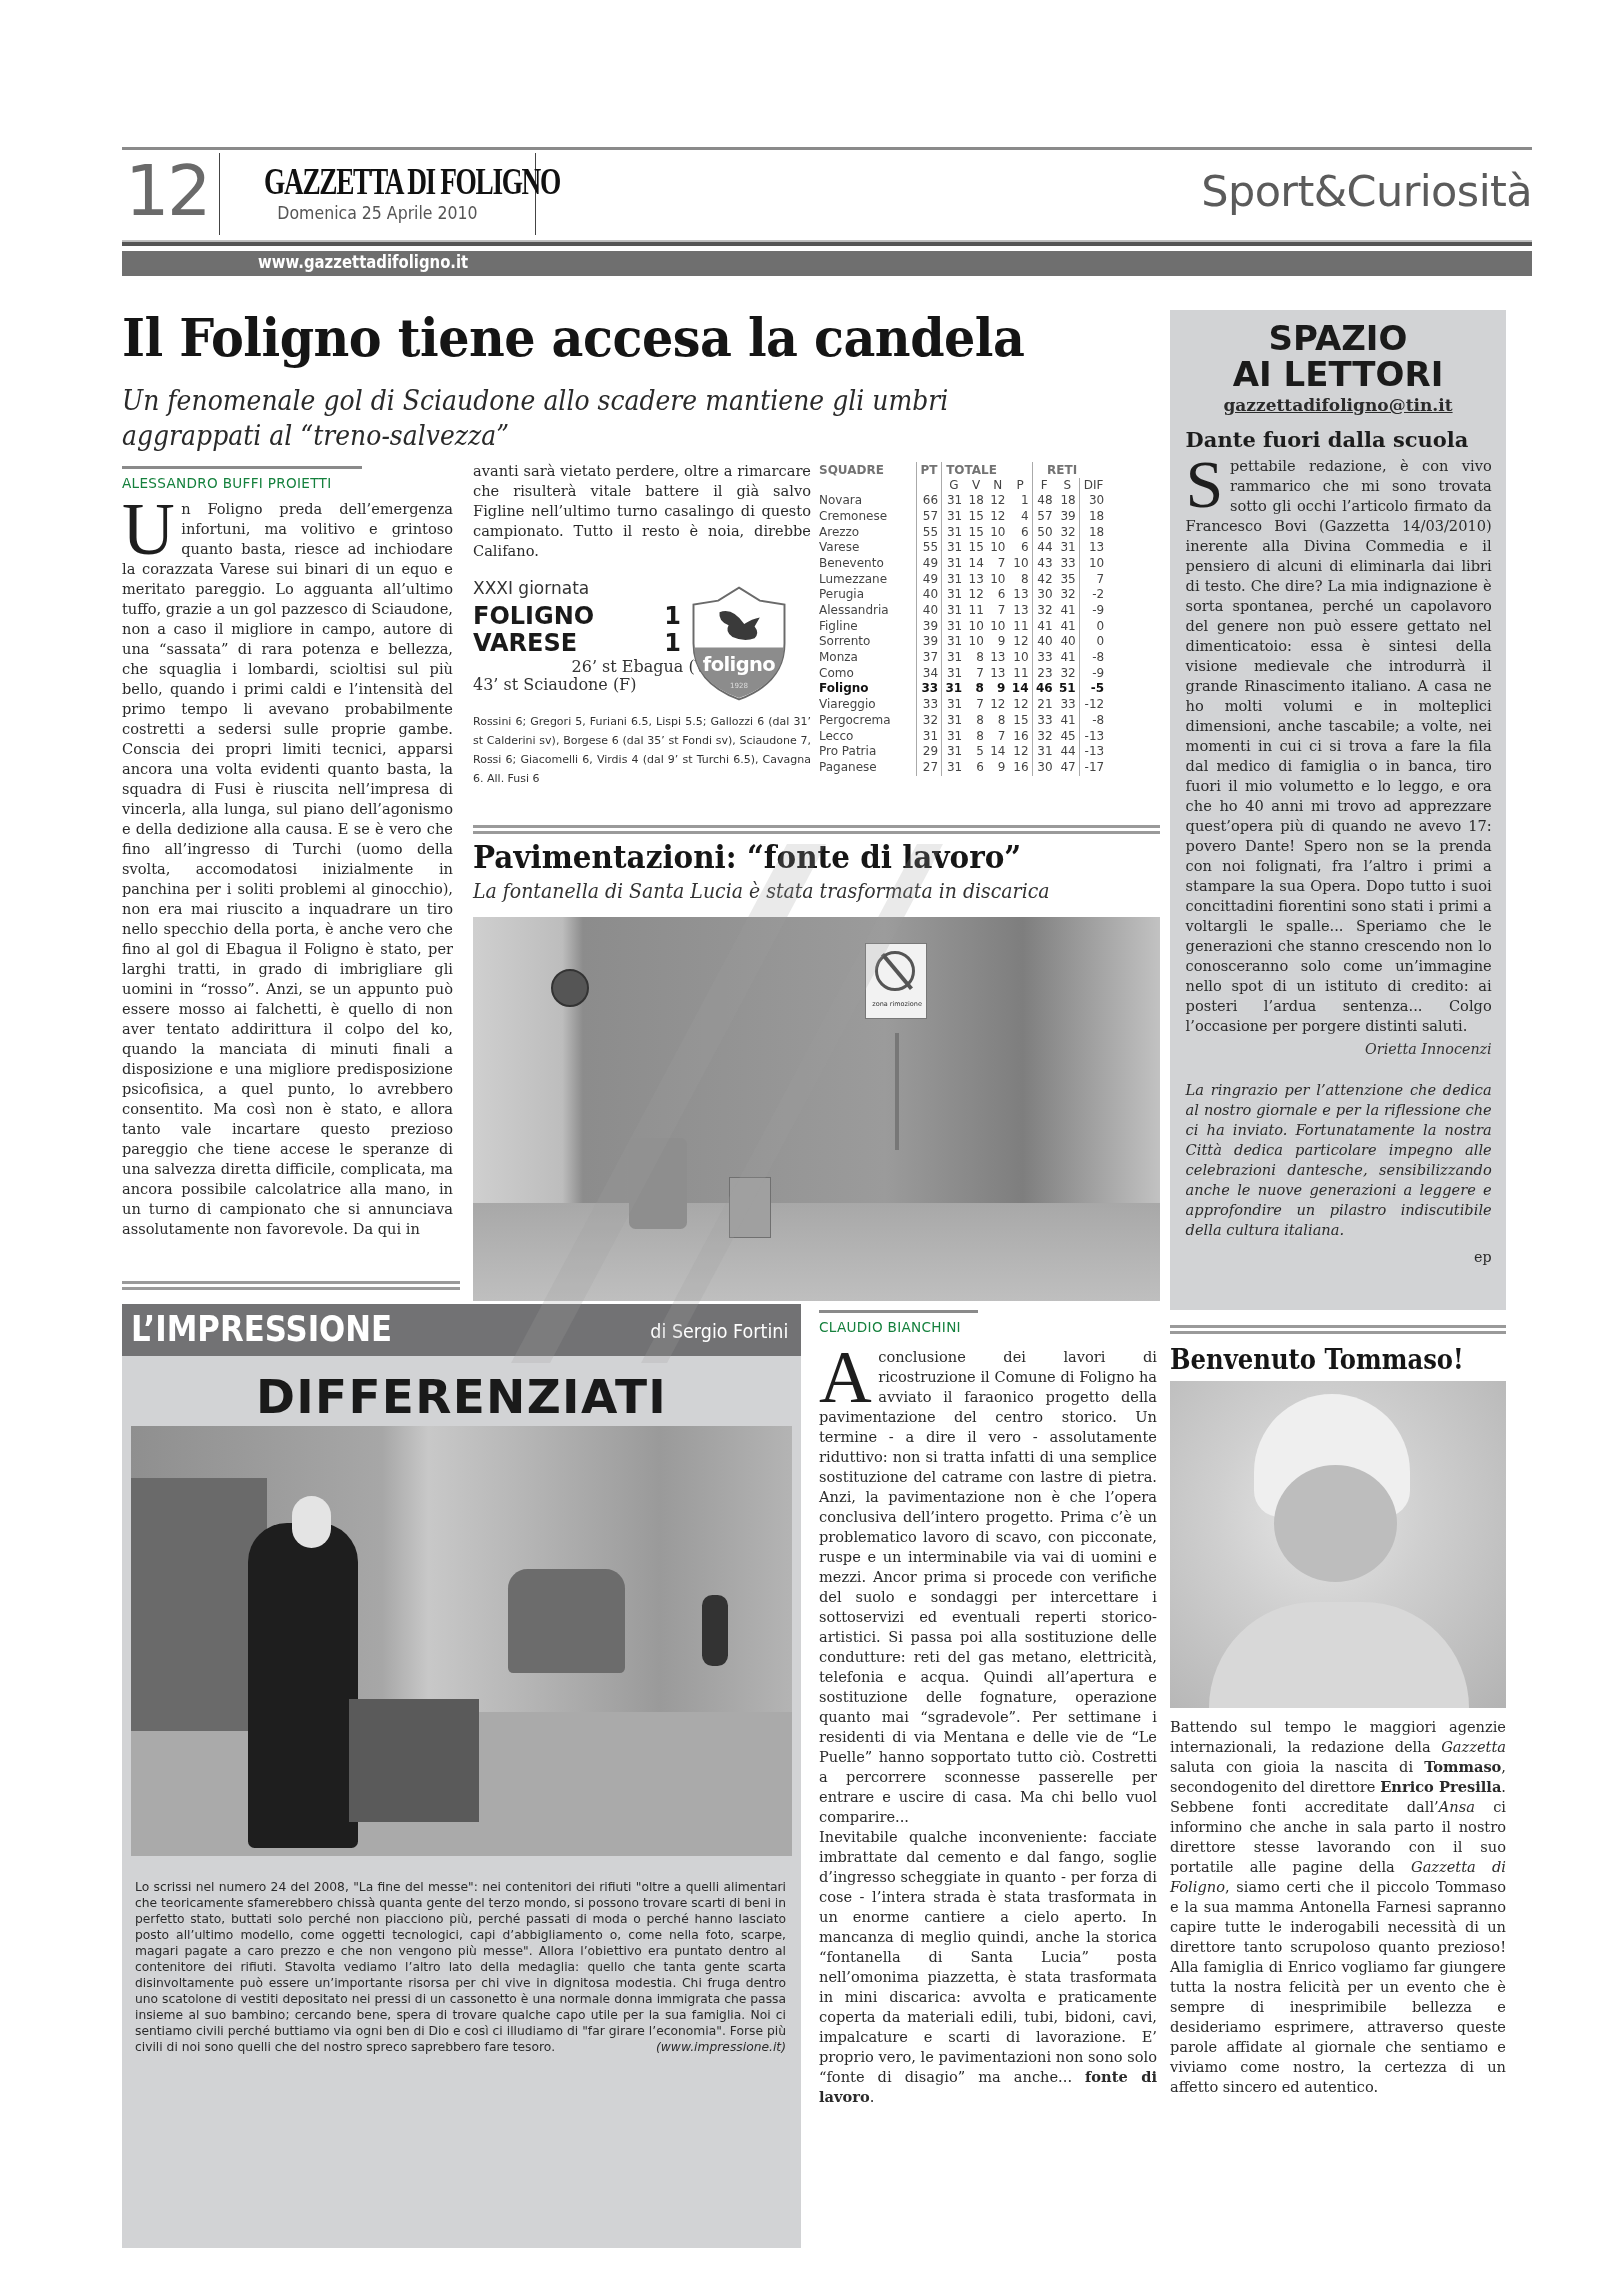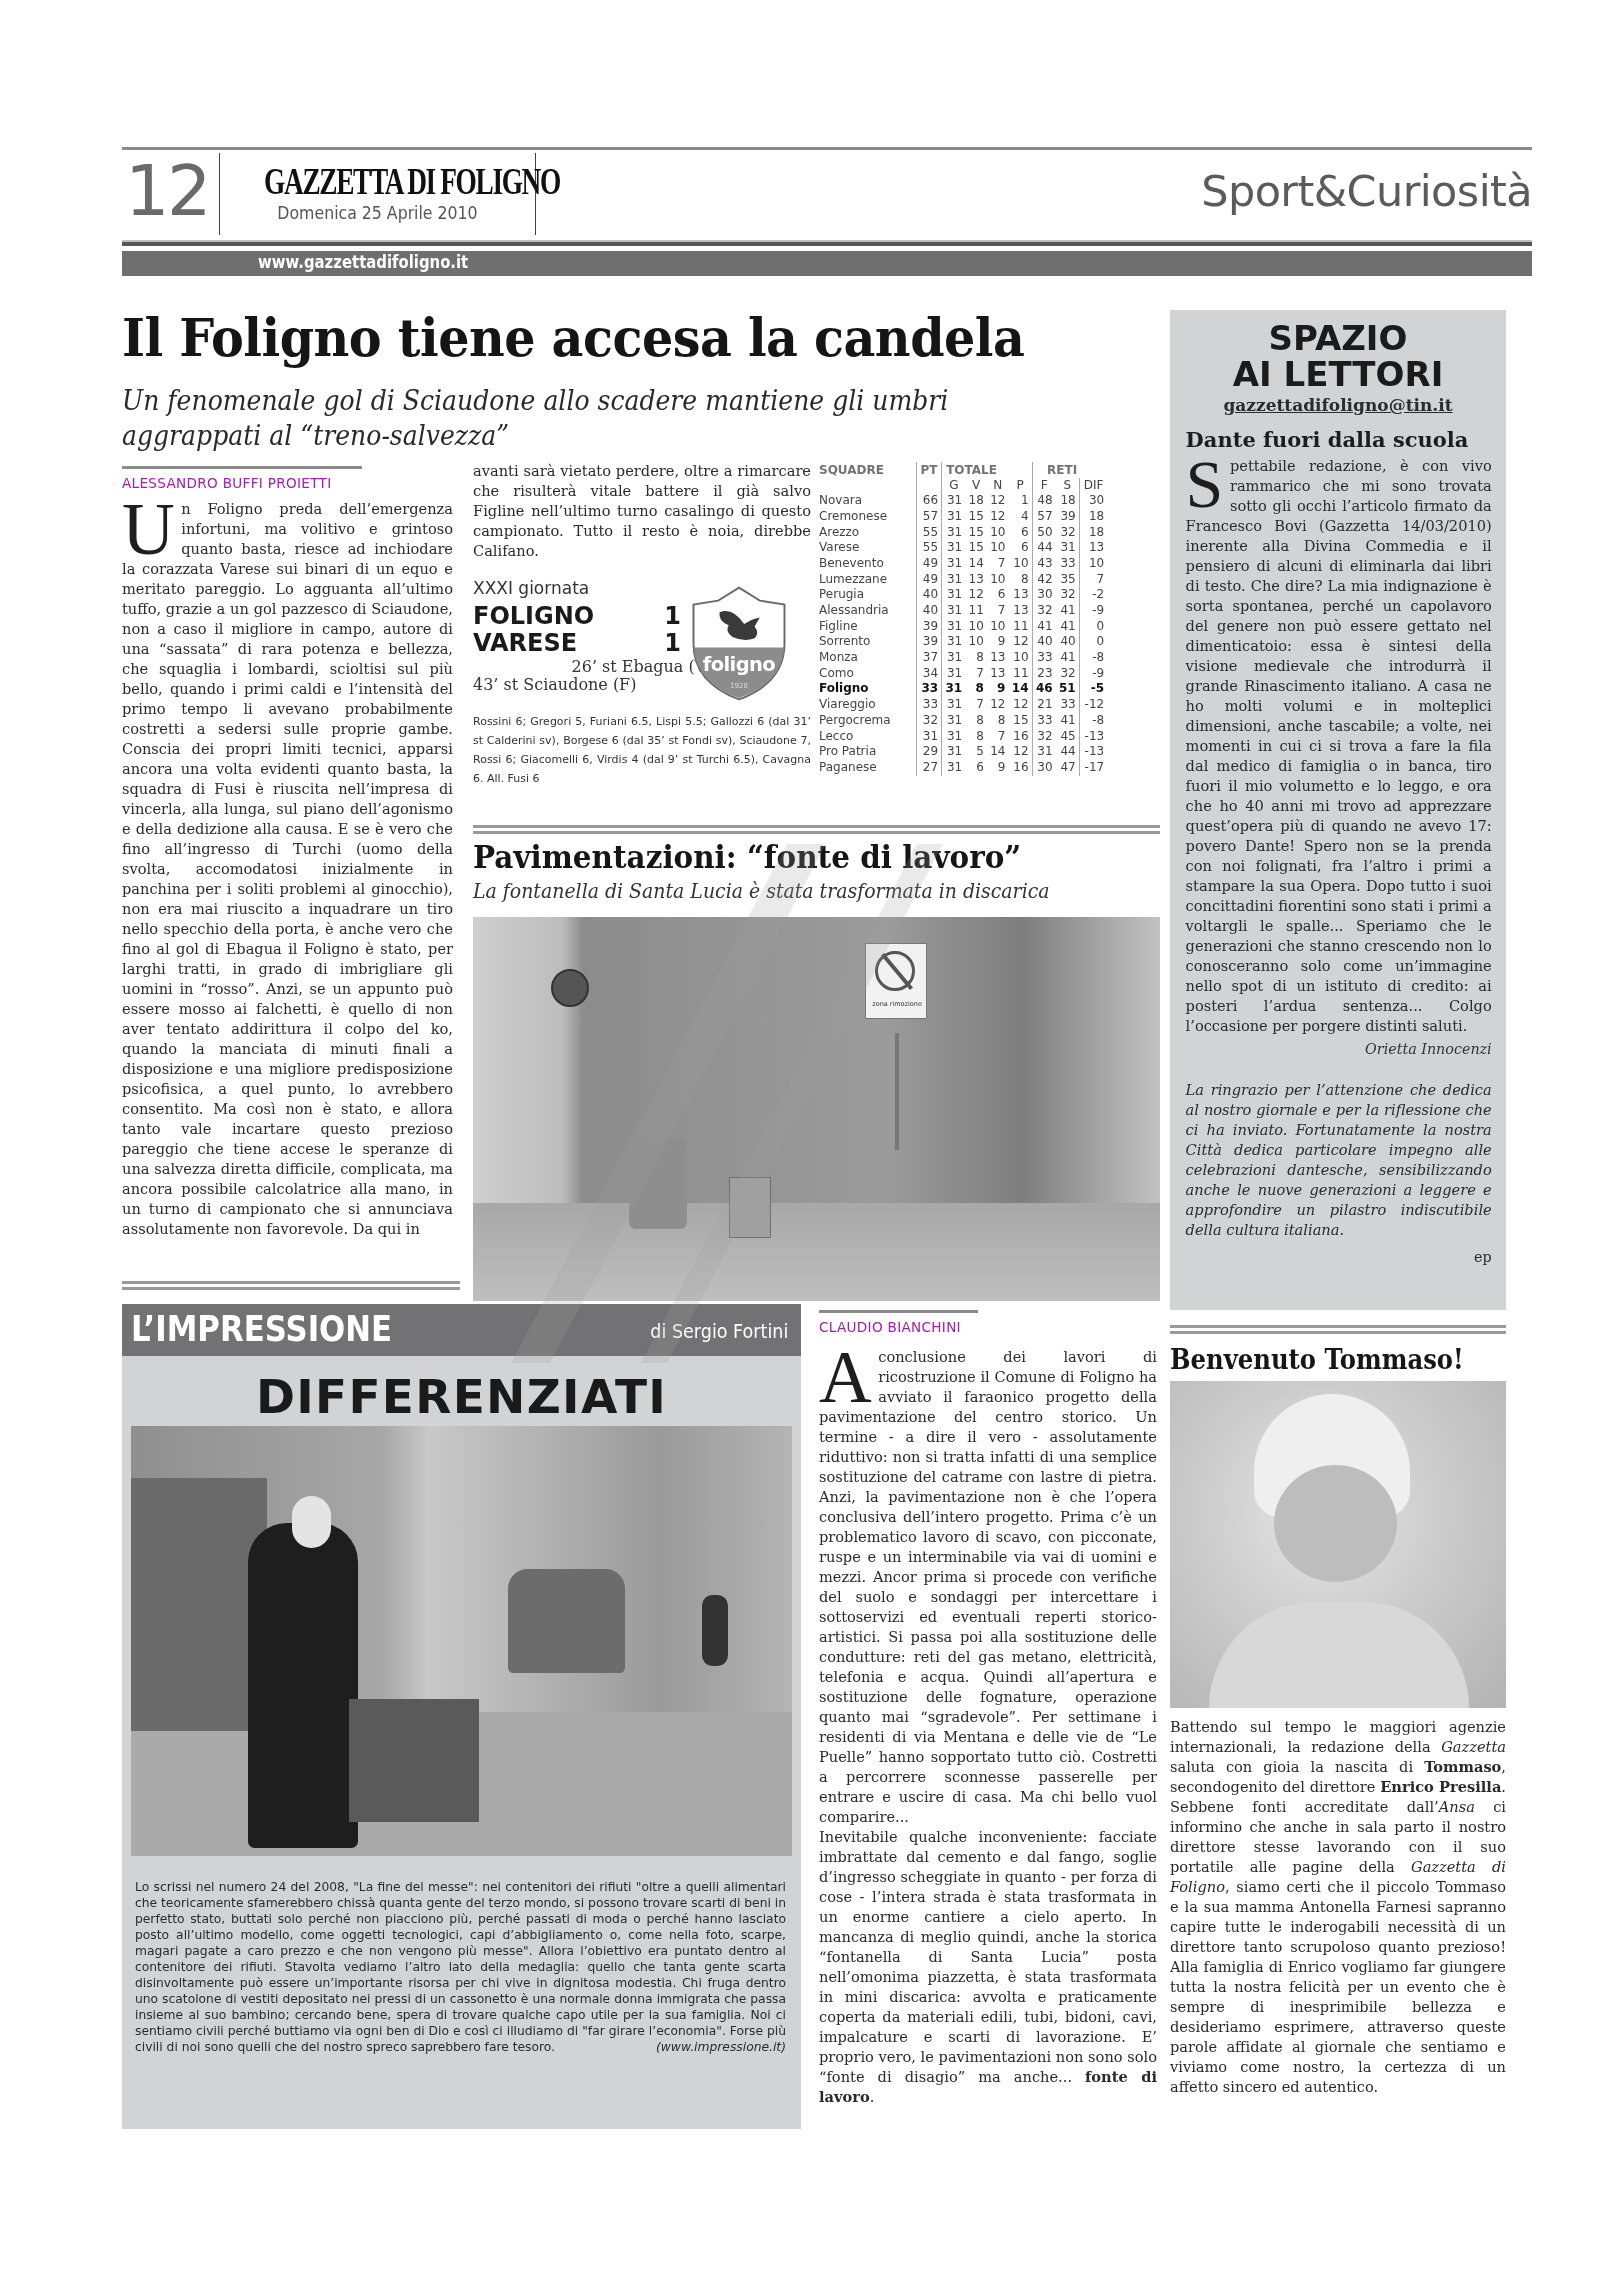--- a/index.html
+++ b/index.html
@@ -17,21 +17,21 @@
   .section-name { right: 91px; top: 166px; font-family: "DejaVu Sans", sans-serif; font-size: 43px; color: #5b5b5b; letter-spacing: -0.6px; }
   .rule-under { left: 122px; top: 242px; width: 1410px; height: 3.9px; background: #555; box-shadow: 0 -1.9px 0 #bbb; }
   .url-bar { left: 122px; top: 251px; width: 1410px; height: 25px; background: #6f6f6f; }
   .url-text { position: absolute; left: 136px; top: 1.3px; font-family: "DejaVu Sans", sans-serif; font-weight: bold; font-size: 17.5px; color: #fff; transform: scaleX(0.85); transform-origin: left; }
 
   
   .headline { left: 122px; top: 305px; width: 1052px; font-family: "DejaVu Serif", serif; font-weight: bold; font-size: 53px; line-height: 65px; letter-spacing: -0.6px; color: #151515; white-space: nowrap; transform: scaleX(0.93); transform-origin: left; }
   .subhead { left: 122px; top: 383px; width: 961px; font-family: "DejaVu Serif", serif; font-style: italic; font-size: 27px; line-height: 35px; color: #2a2a2a; transform: scaleX(0.93); transform-origin: left; }
 
   .byline-rule { height: 3.2px; background: #8a8a8a; }
-  .byline { font-family: "DejaVu Sans", sans-serif; font-size: 13.6px; letter-spacing: 0.3px; color: #a21caf; }
+  .byline { font-family: "DejaVu Sans", sans-serif; font-size: 13.6px; letter-spacing: 0.3px; color: #15803d; }
 
   .col { font-family: "DejaVu Serif", serif; font-size: 14.6px; line-height: 20px; text-align: justify; color: #2a2a2a; hyphens: auto; }
   .dropcap { float: left; font-family: "Liberation Serif", serif; font-size: 73px; line-height: 56px; margin: 2.6px 6.5px 0 0; color: #1e1e1e; }
 
   .giornata { font-family: "DejaVu Sans", sans-serif; font-size: 17px; color: #333; }
   .score-row { display: flex; justify-content: space-between; width: 208px; font-family: "DejaVu Sans", sans-serif; font-weight: bold; font-size: 24px; line-height: 27px; color: #1a1a1a; }
   .goal { font-family: "DejaVu Serif", serif; font-size: 16px; line-height: 18px; color: #333; }
   .ratings { font-family: "DejaVu Sans", sans-serif; font-size: 11px; line-height: 19px; text-align: justify; color: #333; }
 
   
@@ -57,21 +57,21 @@
   .sb-email { text-align: center; font-family: "DejaVu Serif", serif; font-weight: bold; font-size: 17px; margin-top: 2.6px; color: #2b2b2b; text-decoration: underline; }
   .sb-letter-title { font-family: "DejaVu Serif", serif; font-weight: bold; font-size: 21px; margin: 11.7px 0 0 15.6px; color: #1d1d1d; }
   .sb-body { padding: 0 14.3px 0 15.6px; }
   .sb-sign { text-align: right; font-style: italic; font-size: 14.3px; margin-top: 3.9px; color: #333; }
   .sb-reply { font-style: italic; margin-top: 21px; }
   .sb-ep { text-align: right; font-size: 14.3px; margin-top: 6.5px; }
 
   .benv-title { font-family: "DejaVu Serif", serif; font-weight: bold; font-size: 27px; color: #161616; white-space: nowrap; transform: scaleX(0.9); transform-origin: left; }
 
   
-  .imp-box { left: 122px; top: 1304px; width: 679px; height: 825px; background: #d2d3d5; }
+  .imp-box { left: 122px; top: 1304px; width: 679px; height: 944px; background: #d2d3d5; }
   .imp-bar { position: absolute; left: 0; top: 0; width: 100%; height: 52px; background: #727274; }
   .imp-label { position: absolute; left: 9px; top: 5.2px; font-family: "DejaVu Sans", sans-serif; font-weight: bold; font-size: 35px; color: #fff; transform: scaleX(0.88); transform-origin: left; }
   .imp-author { position: absolute; right: 13px; top: 15.6px; font-family: "DejaVu Sans", sans-serif; font-size: 19.5px; color: #fff; transform: scaleX(0.9); transform-origin: right; }
   .imp-title { position: absolute; left: 0; top: 65px; width: 100%; text-align: center; font-family: "DejaVu Sans", sans-serif; font-weight: bold; font-size: 47px; letter-spacing: 1.3px; color: #1a1a1a; }
   .imp-text { position: absolute; left: 13px; top: 575px; width: 651px; font-family: "DejaVu Sans", sans-serif; font-size: 12.3px; line-height: 16px; text-align: justify; color: #2a2a2a; }
   .imp-src { float: right; font-style: italic; }
 
   
   .wm { pointer-events: none; position: absolute; background: rgba(160,160,160,0.22); transform: skewX(-28deg); }
 </style>

